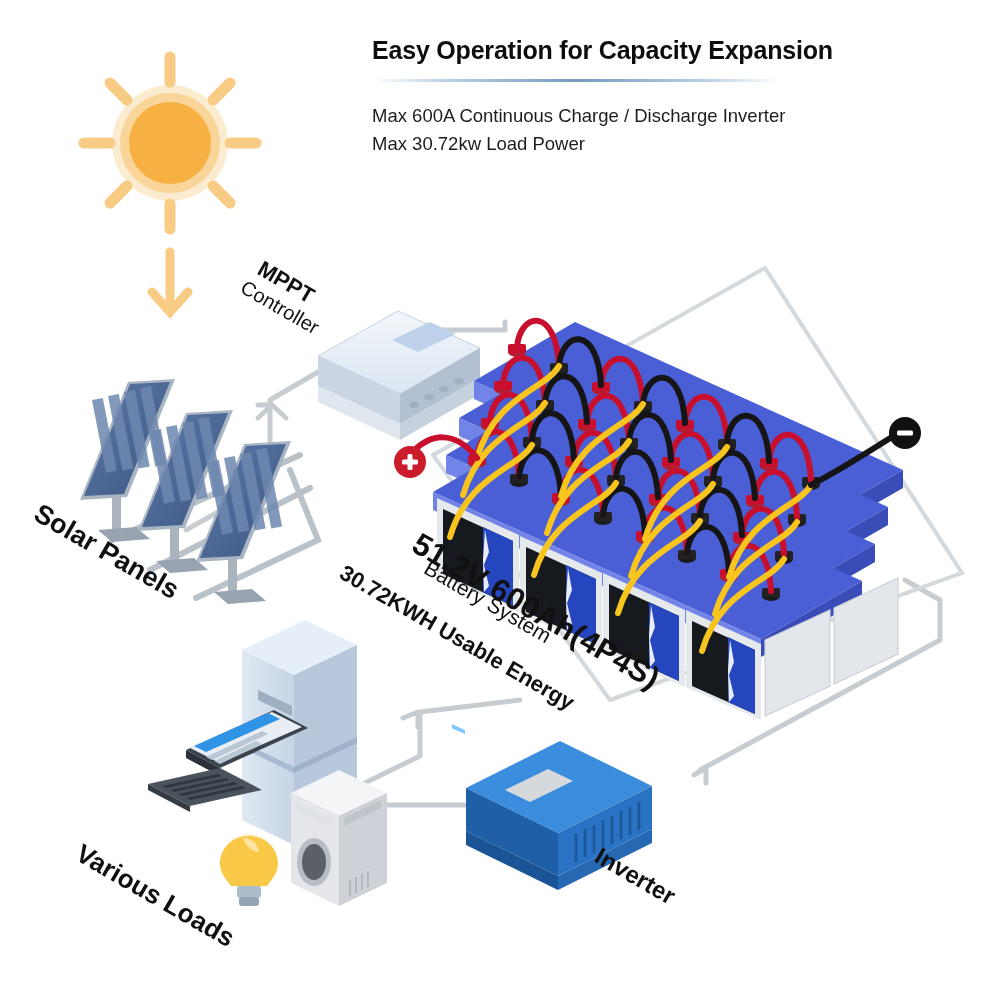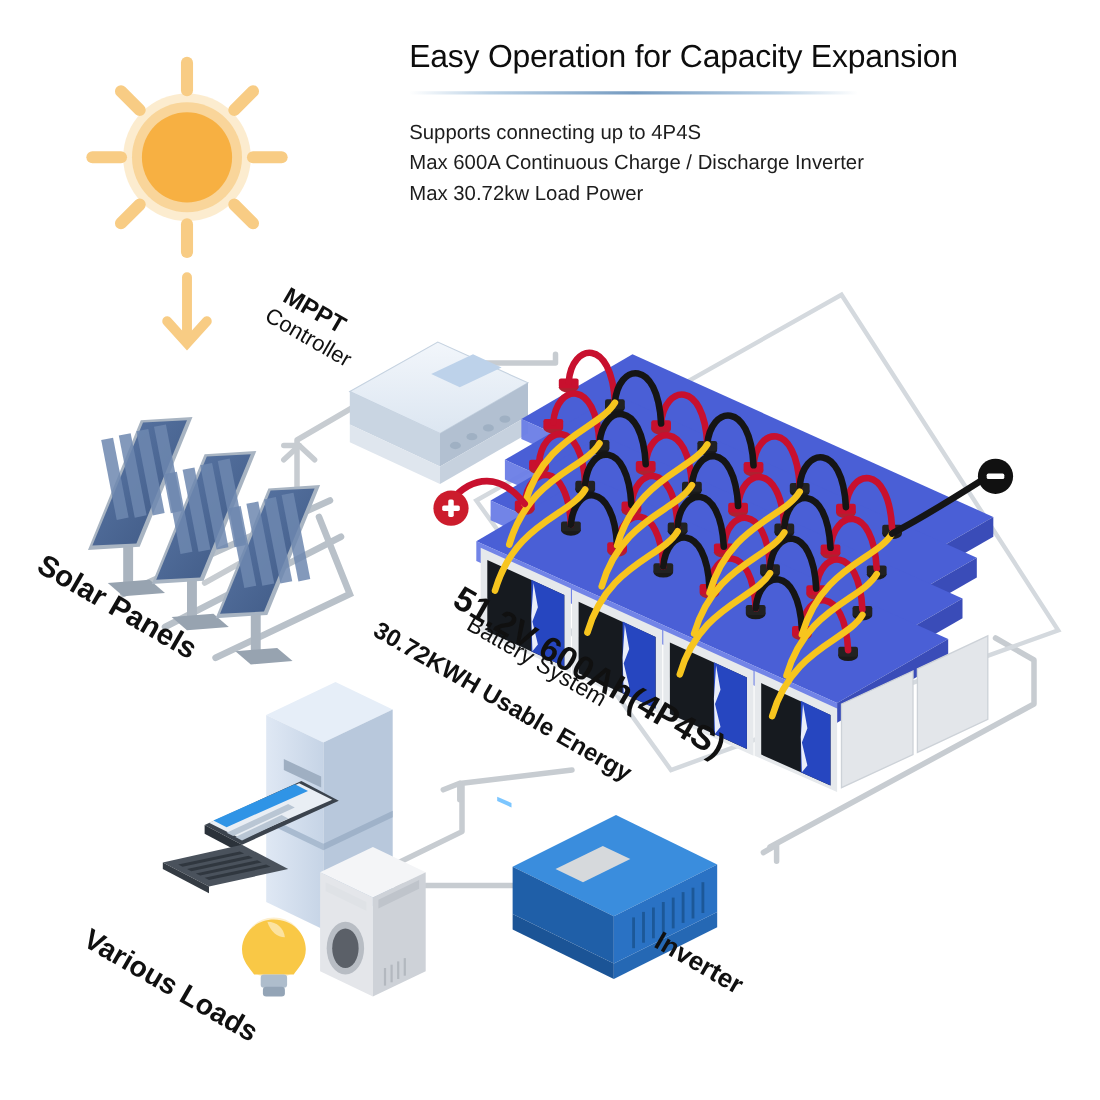--- a/index.html
+++ b/index.html
@@ -9,21 +9,21 @@
     font-family:"Liberation Sans", sans-serif;
     overflow:hidden;
     position:relative;
   }
   #stage{position:relative;width:1000px;height:1000px;}
 
   
   .header{position:absolute;left:372px;top:36px;width:600px;}
   .title{
     font-family:"Liberation Sans", sans-serif;
-    font-size:29px;font-weight:normal;color:#0d0d0d;
+    font-size:25px;font-weight:bold;color:#0d0d0d;
     letter-spacing:-0.2px;white-space:nowrap;
   }
   .divider{
     margin-top:14px;height:3px;width:408px;
     background:linear-gradient(to right,#ffffff 0%,#b7cfe4 18%,#6d95bd 50%,#b7cfe4 82%,#ffffff 100%);
     border-radius:2px;opacity:.95;
   }
   .bullets{margin-top:20px;}
   .bullet{
     font-size:18.5px;color:#1d1d1d;line-height:28px;
@@ -51,21 +51,20 @@
 </style>
 </head>
 <body>
 
 <div id="stage">
 
   <div class="header">
     <div class="title">Easy Operation for Capacity Expansion</div>
     <div class="divider"></div>
     <div class="bullets">
-      <div class="bullet">Supports connecting up to 4P4S</div>
       <div class="bullet">Max 600A Continuous Charge / Discharge Inverter</div>
       <div class="bullet">Max 30.72kw Load Power</div>
     </div>
   </div>
 
   <svg width="1000" height="1000" viewBox="0 0 1000 1000">
     <defs>
       <linearGradient id="gSunGlow" cx="50%" cy="50%">
         <stop offset="0%" stop-color="#fbbf4d"></stop>
         <stop offset="100%" stop-color="#f9d89a"></stop>

